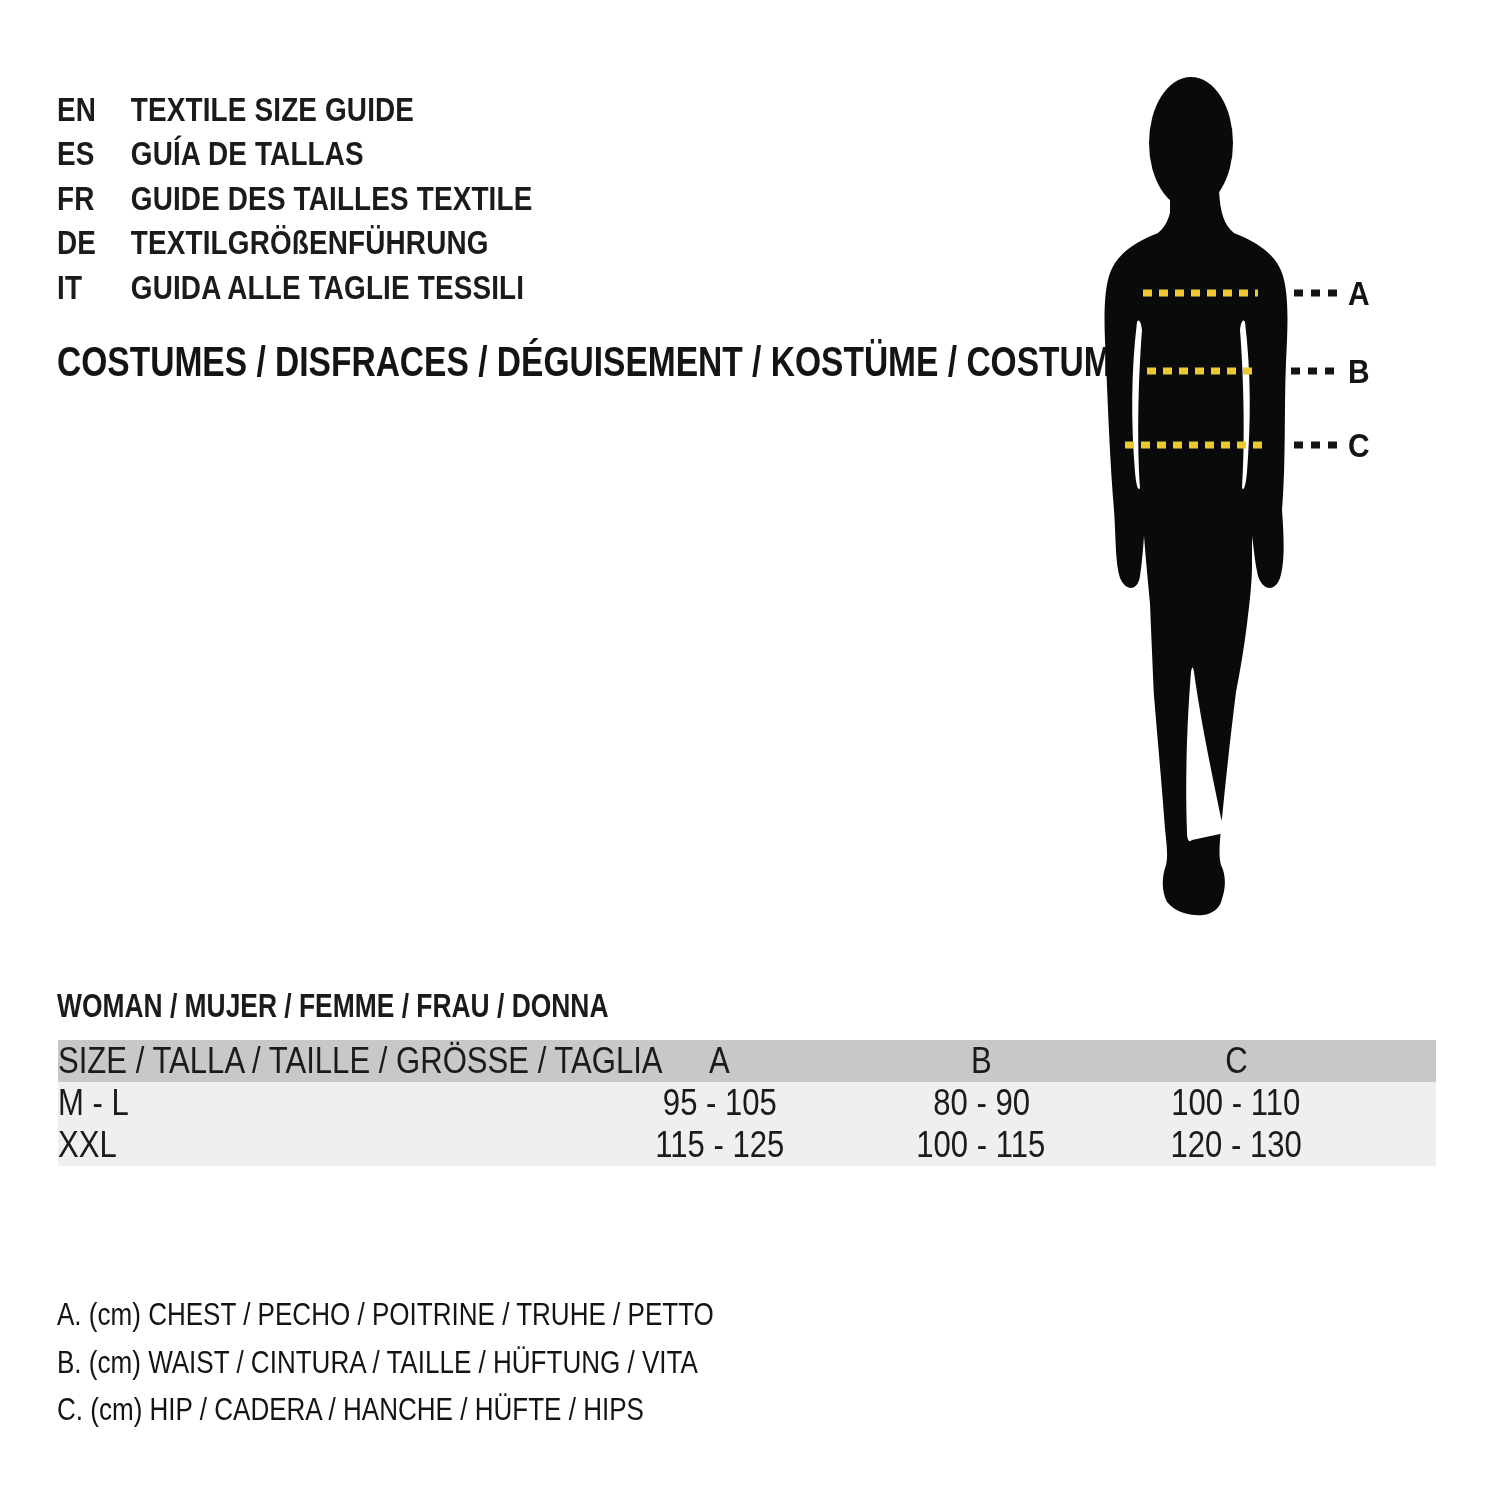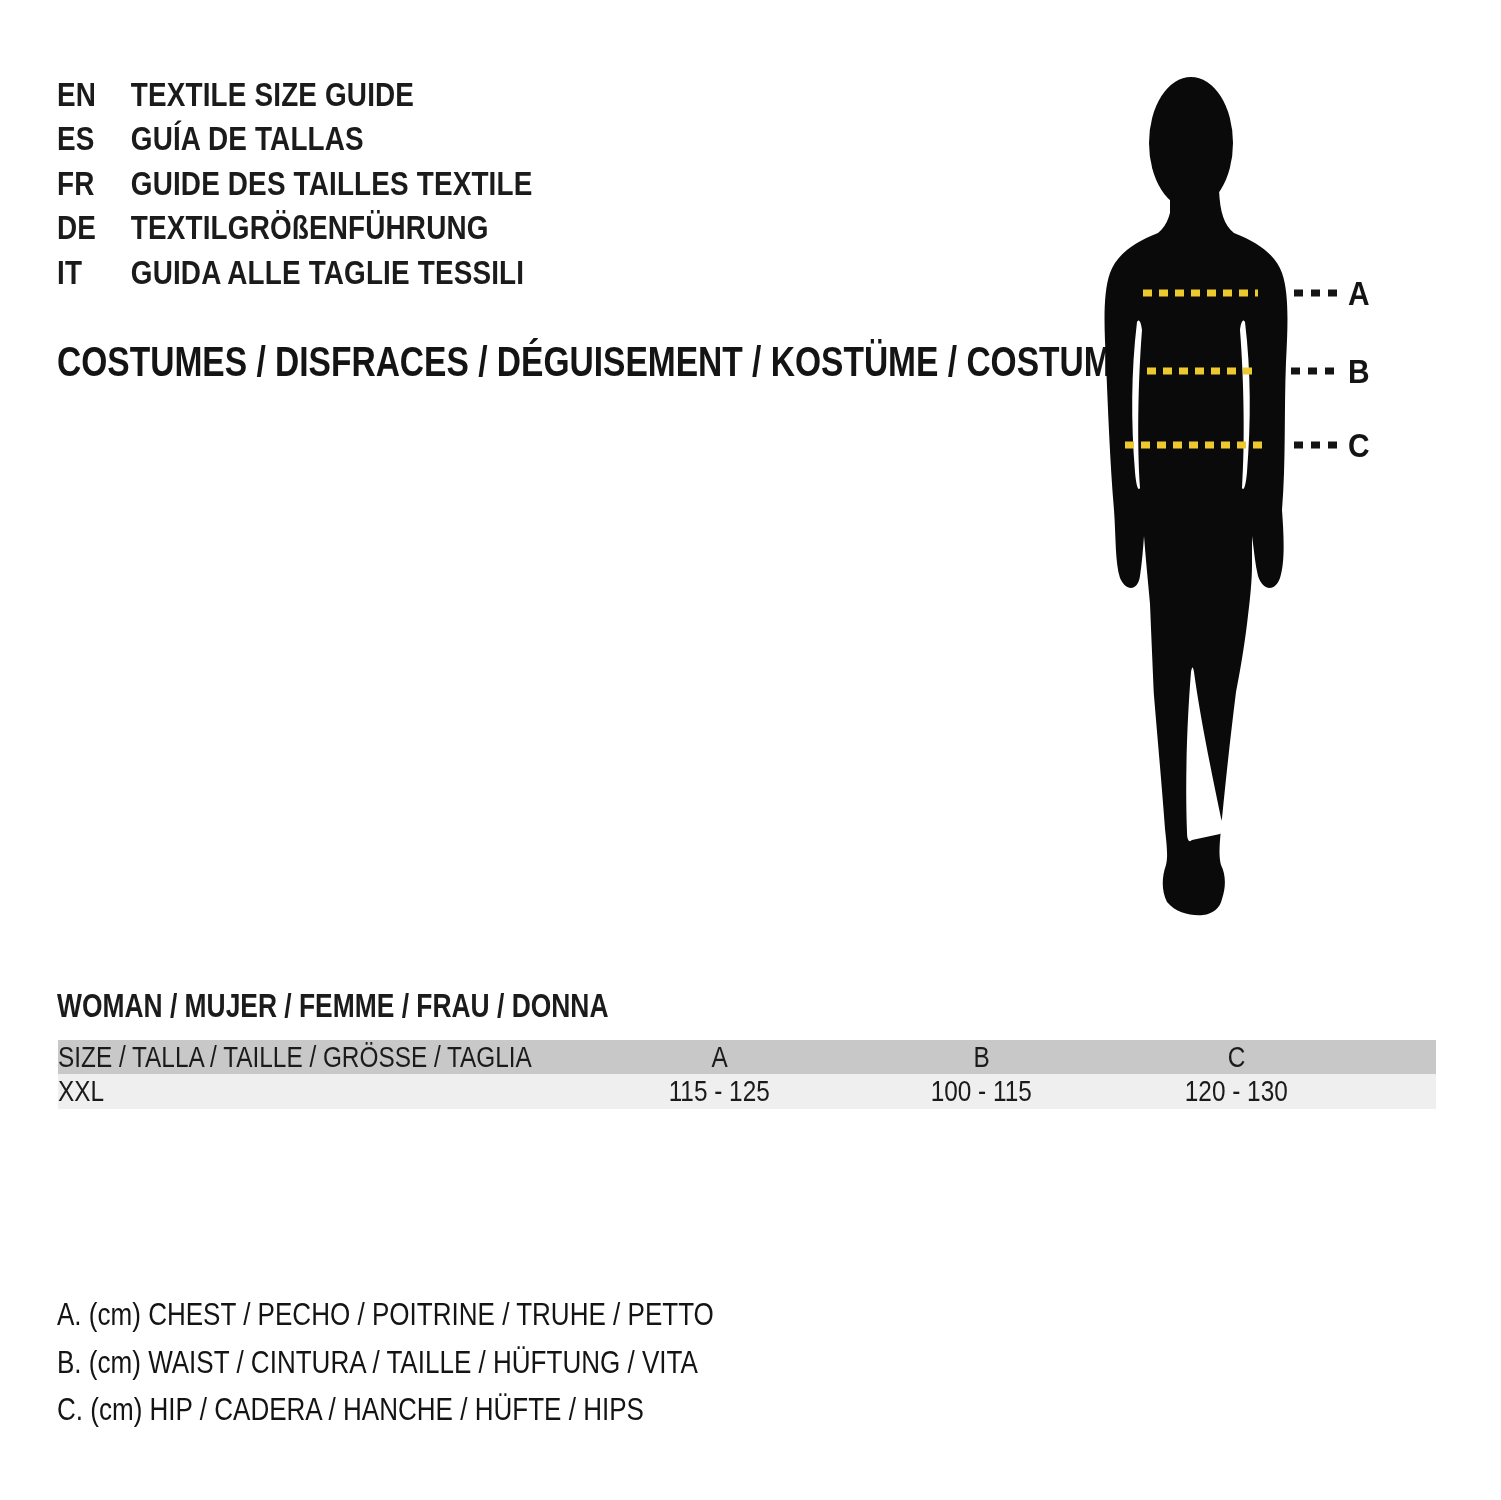--- a/index.html
+++ b/index.html
@@ -3,21 +3,21 @@
 <meta charset="utf-8">
 <style>
   html,body{margin:0;padding:0;}
   body{
     width:1501px;height:1500px;position:relative;overflow:hidden;
     background:#ffffff;color:#1b1b1b;
     font-family:"Liberation Sans","DejaVu Sans",sans-serif;
     -webkit-font-smoothing:antialiased;
   }
   
-  .lang-list{position:absolute;left:57px;top:72px;}
+  .lang-list{position:absolute;left:57px;top:87px;}
   .lang-row{
     display:flex;align-items:center;height:44.5px;
     font-size:34px;font-weight:600;letter-spacing:.2px;white-space:nowrap;
     transform:scaleX(.82);transform-origin:0 0;
   }
   .lang-code{width:90px;flex:0 0 auto;}
   
   .category{
     position:absolute;left:57px;top:340px;margin:0;
     font-size:43px;line-height:43px;font-weight:700;white-space:nowrap;
@@ -35,21 +35,21 @@
   
   .section{
     position:absolute;left:57px;top:986px;margin:0;
     font-size:33px;line-height:40px;font-weight:600;white-space:nowrap;
     transform:scaleX(.80);transform-origin:0 0;
   }
   
   .size-table{
     position:absolute;left:58px;top:1040px;width:1378px;
     border-collapse:collapse;table-layout:fixed;
-    font-size:29px;color:#1b1b1b;
+    font-size:37px;color:#1b1b1b;
   }
   .size-table th,.size-table td{
     padding:0;font-weight:400;vertical-align:middle;white-space:nowrap;
   }
   .size-table thead tr{height:34px;background:#c8c8c8;}
   .size-table tbody tr{height:35px;}
   .size-table tbody tr.alt{background:#efefef;}
   .col-size{text-align:left;padding-left:7px;}
   .col-num{text-align:center;}
   .ct{display:inline-block;transform:scaleX(.84);transform-origin:50% 50%;}
@@ -166,20 +166,27 @@
       <tr>
         <th class="col-size"><span class="ctl">SIZE / TALLA / TAILLE / GRÖSSE / TAGLIA</span></th>
         <th class="col-num"><span class="ct">A</span></th>
         <th class="col-num"><span class="ct">B</span></th>
         <th class="col-num"><span class="ct">C</span></th>
         <th></th>
       </tr>
     </thead>
     <tbody>
       <tr class="alt">
+        <td class="col-size"><span class="ctl">M - L</span></td>
+        <td class="col-num"><span class="ct">95 - 105</span></td>
+        <td class="col-num"><span class="ct">80 - 90</span></td>
+        <td class="col-num"><span class="ct">100 - 110</span></td>
+        <td></td>
+      </tr>
+      <tr class="alt">
         <td class="col-size"><span class="ctl">XXL</span></td>
         <td class="col-num"><span class="ct">115 - 125</span></td>
         <td class="col-num"><span class="ct">100 - 115</span></td>
         <td class="col-num"><span class="ct">120 - 130</span></td>
         <td></td>
       </tr>
     </tbody>
   </table>
 
   <div class="legend">

